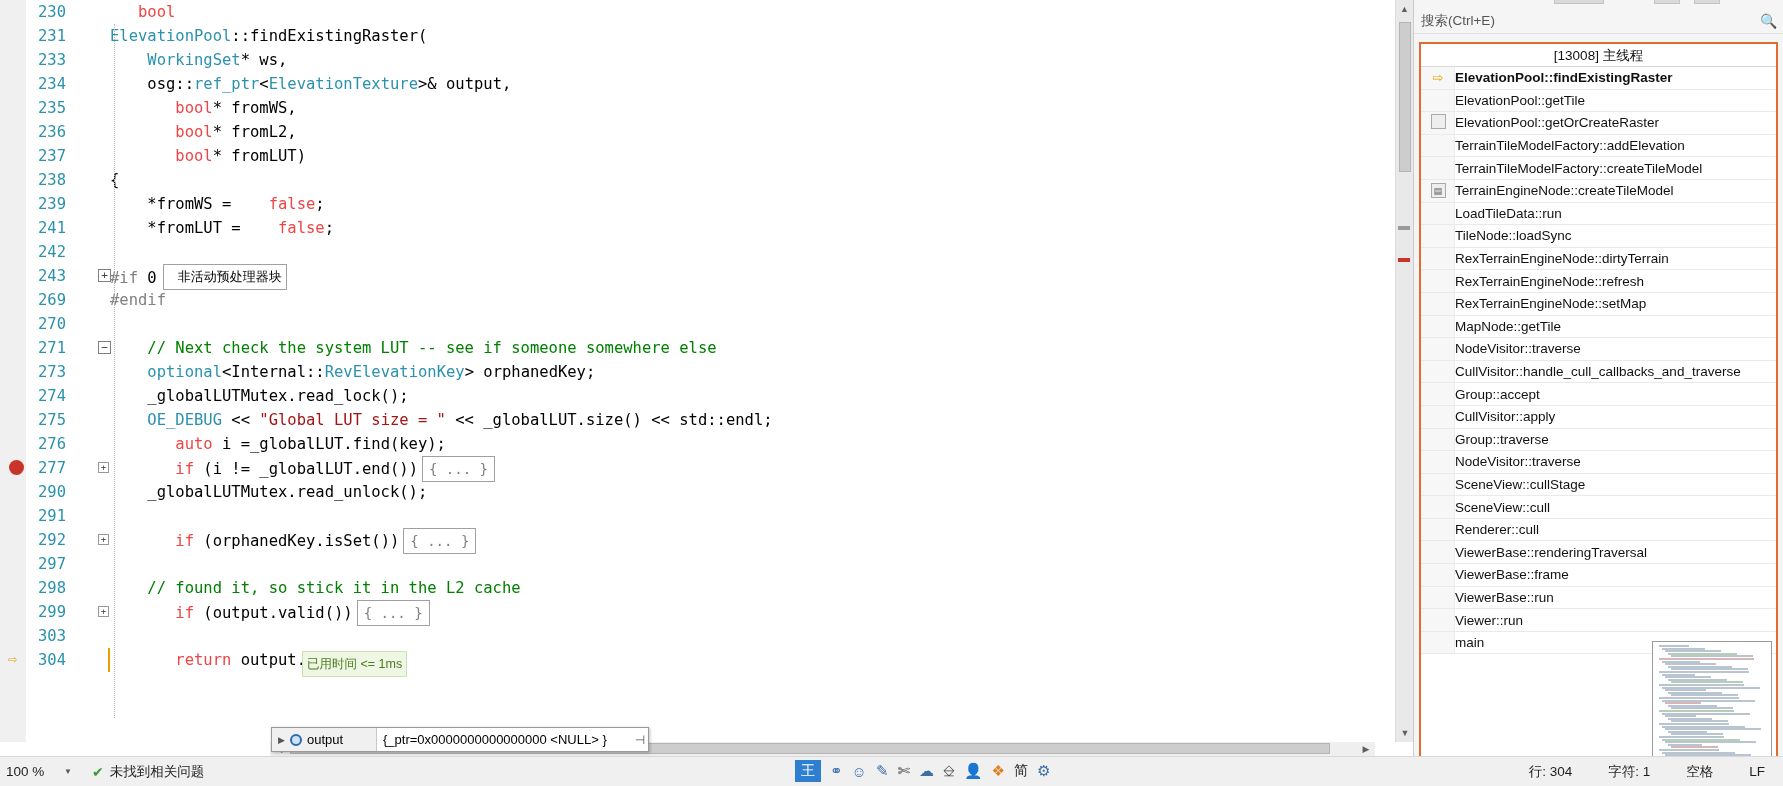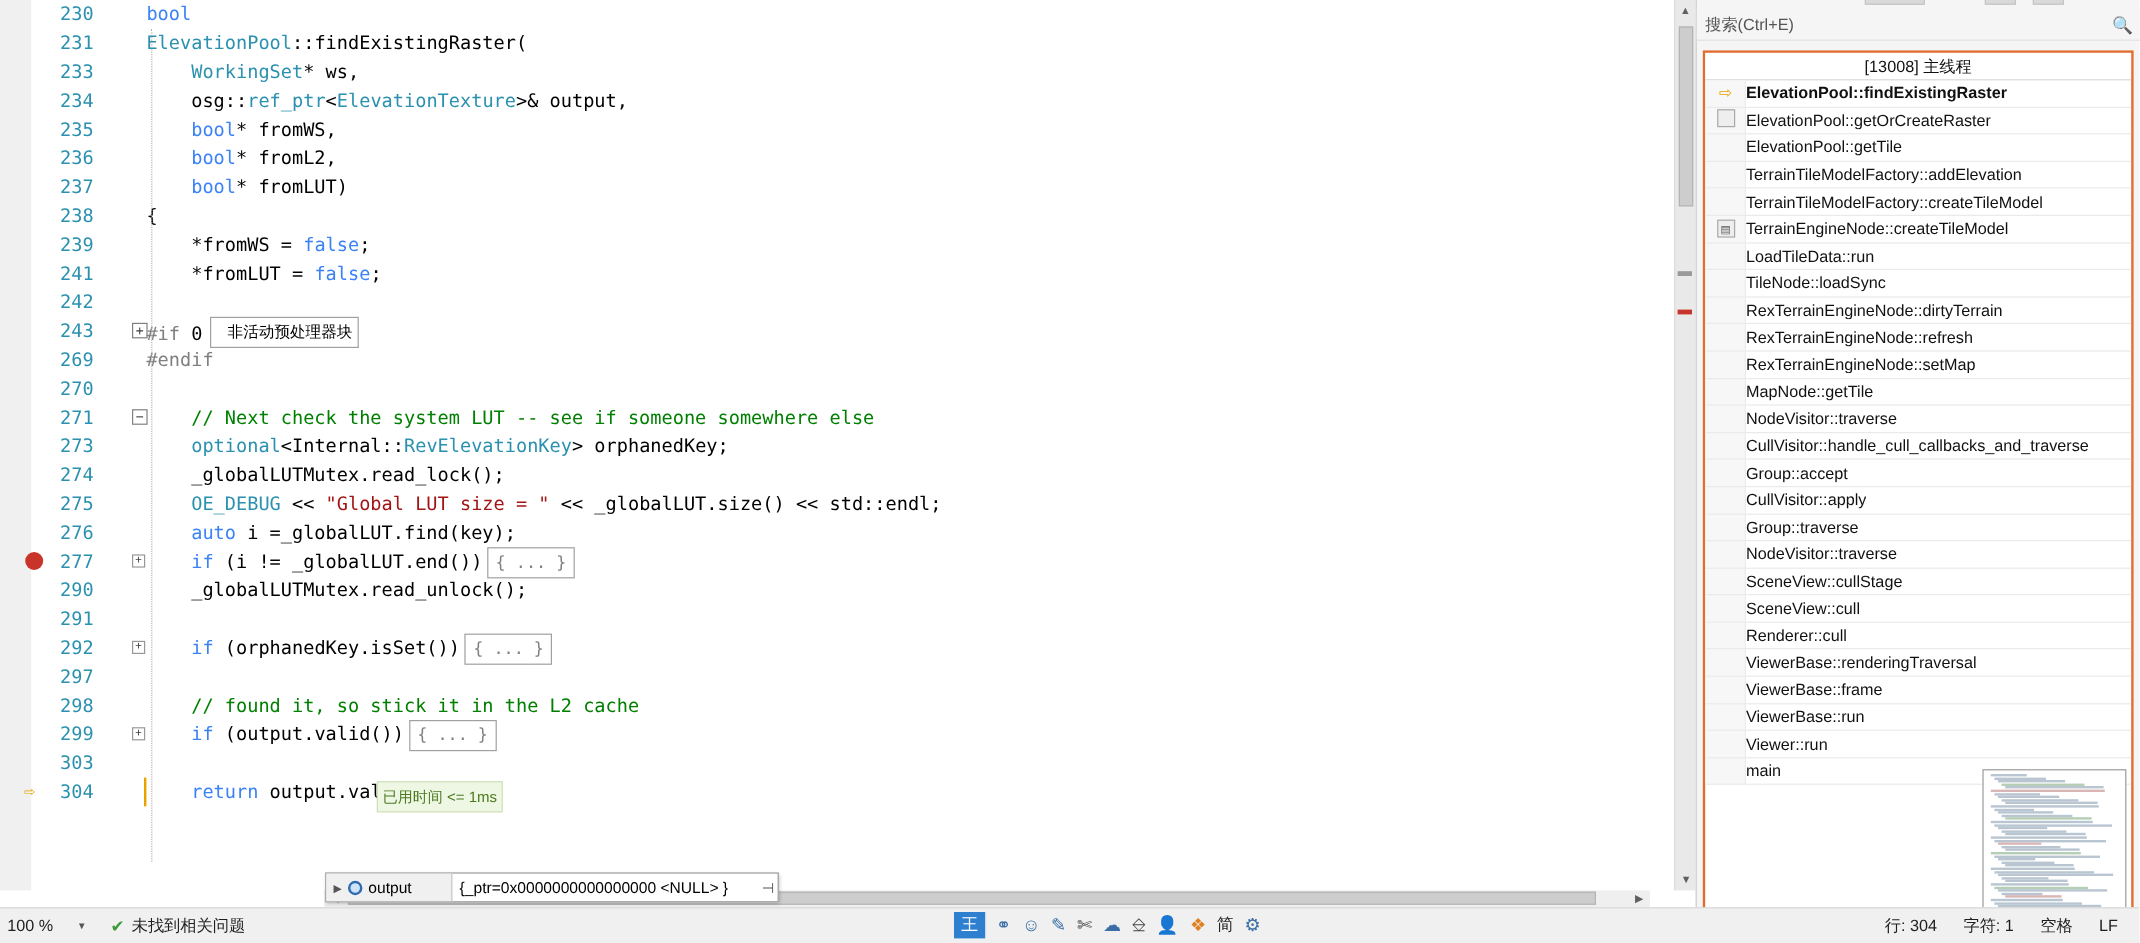--- a/index.html
+++ b/index.html
@@ -11,37 +11,37 @@
     overflow: hidden;
     position: relative;
   }
   
   #app { position:absolute; inset:0; display:flex; }
   #editor-pane { position:relative; width:1413px; height:786px; background:#ffffff; }
   #right-pane { position:relative; width:370px; height:786px; background:#f5f5f5; border-left:1px solid #cccccc; }
 
   
   .code-area {
-    position:absolute; left:16px; top:0; width:1375px; height:742px;
+    position:absolute; left:4px; top:0; width:1375px; height:742px;
     font-family:"DejaVu Sans Mono", monospace;
     font-size:15.5px; line-height:24px;
     color:#000000;
     overflow:hidden;
   }
   .code-row { position:relative; height:24px; white-space:pre; }
   .gutter-num {
     position:absolute; left:0; width:62px; text-align:right;
     color:#2b91af; font-family:"DejaVu Sans Mono", monospace; font-size:15.5px;
   }
   .glyph-col { position:absolute; left:0; top:0; width:26px; height:742px; background:#f0f0f0; }
   .indent-guide { position:absolute; width:0; border-left:1px dotted #b4b4b4; }
   .code-text { position:absolute; left:106px; top:0; }
 
   
-  .kw  { color:#3b82f6; }
+  .kw  { color:#ef4444;margin-left:28px; }
   .typ { color:#2b91af; }
   .str { color:#a31515; }
   .cmt { color:#008000; }
   .pp  { color:#808080; }
   .pl  { color:#000000; }
 
   
   .collapse {
     position:absolute; left:94px; width:13px; height:13px; top:5px;
     border:1px solid #808080; background:#ffffff; color:#404040;
@@ -118,21 +118,21 @@
     display:flex; align-items:center;
     font-family:"Liberation Sans", sans-serif; font-size:13.5px; color:#1e1e1e;
   }
   .zoom-box {
     margin-left:6px; width:70px; display:flex; align-items:center; justify-content:space-between;
     padding-right:4px;
   }
   .zoom-box .caret { font-size:8px; color:#555; }
   .issue { display:flex; align-items:center; margin-left:16px; gap:6px; }
   .check-ico { color:#3a9a3a; font-size:14px; }
-  .sb-right { margin-left:auto; display:flex; align-items:center; gap:2px; padding-right:8px; }
+  .sb-right { margin-left:auto; display:flex; align-items:center; gap:16px; padding-right:8px; }
   .sb-right .item { padding:0 10px; font-size:13.5px; white-space:nowrap; }
 
   
   .tray {
     position:absolute; left:795px; top:756px; height:30px; display:flex; align-items:center; gap:9px;
   }
   .tray .sq {
     width:26px; height:22px; background:#2f7fd1; color:#fff;
     display:flex; align-items:center; justify-content:center;
     font-family:"DejaVu Sans", sans-serif; font-size:14px;
@@ -276,26 +276,26 @@
 
     <div class="callstack">
       <div class="cs-header">[13008] 主线程</div>
       <div class="cs-rows" id="cs-rows">
         <div class="cs-gutter"></div>
       <div class="cs-row active">
             <span class="icocol"><span class="yarrow">⇨</span></span>
             <span class="lbl">ElevationPool::findExistingRaster</span>
           </div>
           <div class="cs-row">
+            <span class="icocol"></span>
+            <span class="lbl">ElevationPool::getTile</span>
+          </div>
+          <div class="cs-row">
             <span class="icocol"><span class="graybox"></span></span>
             <span class="lbl">ElevationPool::getOrCreateRaster</span>
-          </div>
-          <div class="cs-row">
-            <span class="icocol"></span>
-            <span class="lbl">ElevationPool::getTile</span>
           </div>
           <div class="cs-row">
             <span class="icocol"></span>
             <span class="lbl">TerrainTileModelFactory::addElevation</span>
           </div>
           <div class="cs-row">
             <span class="icocol"></span>
             <span class="lbl">TerrainTileModelFactory::createTileModel</span>
           </div>
           <div class="cs-row">

